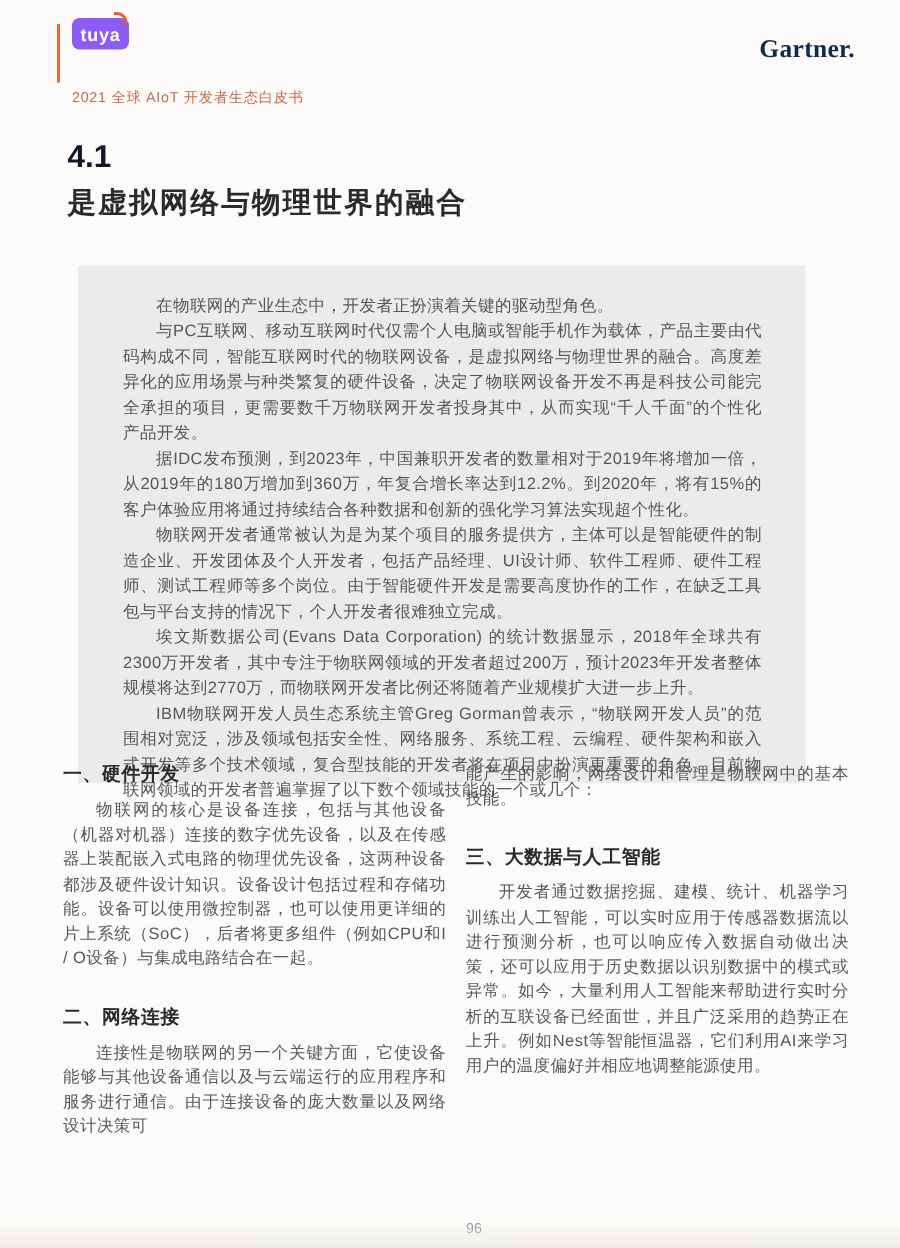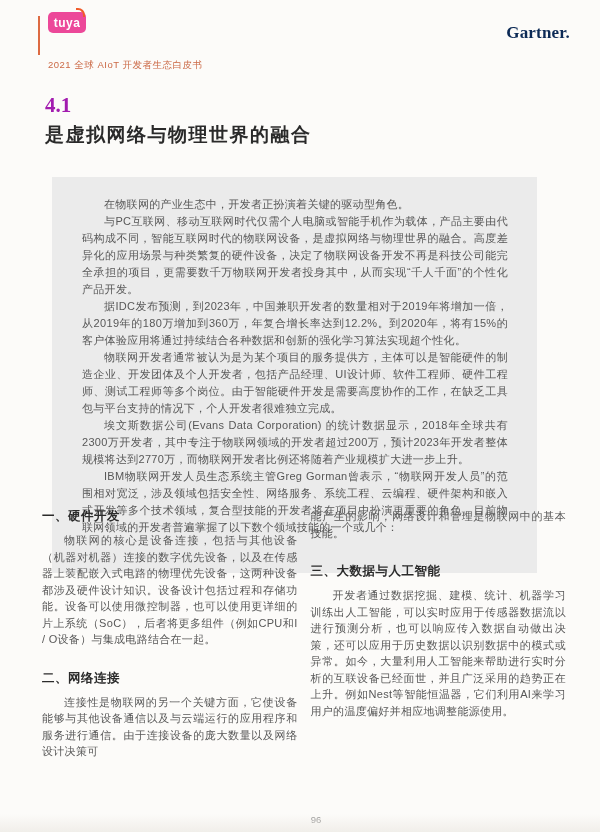--- a/index.html
+++ b/index.html
@@ -13,21 +13,21 @@
   }
 
   
   .header-rule {
     position: absolute; left: 38px; top: 16px;
     width: 2px; height: 39px; background: #dd6a42;
   }
   .tuya-logo {
     position: absolute; left: 48px; top: 12px;
     width: 38px; height: 21px;
-    background: #ec4899;
+    background: #8b5cf6;
     border-radius: 5px;
     color: #ffffff;
     font-size: 12px; font-weight: bold;
     display: flex; align-items: center; justify-content: center;
     letter-spacing: 0.5px;
   }
   .tuya-logo::after {
     content: "";
     position: absolute; top: -4px; right: 1px;
     width: 7px; height: 7px;
@@ -45,32 +45,32 @@
   .gartner-logo {
     position: absolute; right: 30px; top: 23px;
     font-size: 17px; font-weight: bold; color: #0c2a56;
     font-family: "Liberation Serif", "DejaVu Serif", serif;
     letter-spacing: 0.2px;
   }
 
   
   .section-number {
     position: absolute; left: 45px; top: 93px;
-    font-size: 21px; font-weight: bold; color: #a21caf; font-family: Liberation Serif, serif;
+    font-size: 21px; font-weight: bold; color: #0f172a;
   }
   .section-title {
     position: absolute; left: 45px; top: 122px;
     font-size: 19px; font-weight: bold; color: #2a2a2a;
     letter-spacing: 1.5px;
   }
 
   
   .intro-box {
     position: absolute; left: 52px; top: 177px;
-    width: 485px; height: 396px;
+    width: 485px; height: 345px;
     background: #ebebeb;
     padding: 19px 29px 18px 30px;
   }
   .intro-box p {
     font-size: 11px; line-height: 17px;
     color: #575757;
     text-align: justify;
     text-indent: 2em;
     letter-spacing: 0.3px;
   }

